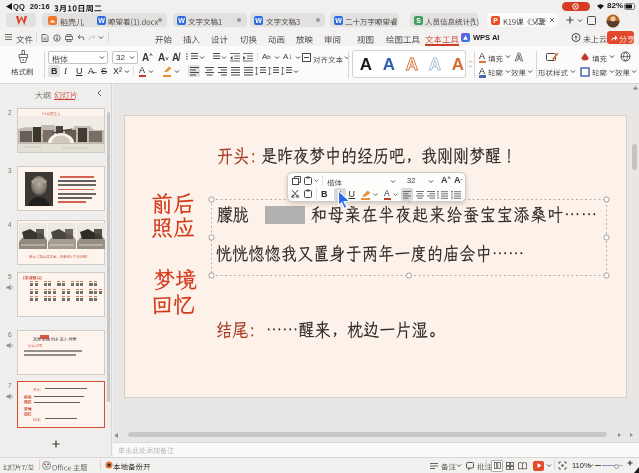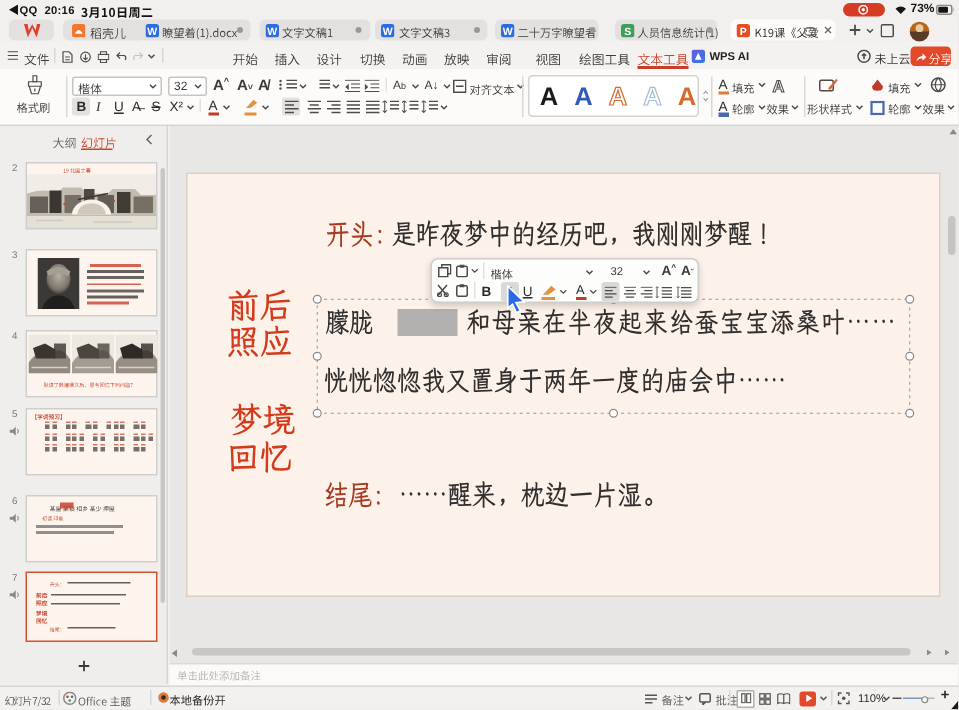--- a/index.html
+++ b/index.html
@@ -20,21 +20,21 @@
     <path d="M2.2 9.4C3.3 9.4 4.3 8.8 4.3 7.7C4.3 6.9 3.8 6.4 3.1 6.2V6.2C3.7 5.9 4.1 5.5 4.1 4.8C4.1 3.8 3.3 3.2 2.2 3.2C1.5 3.2 0.9 3.5 0.4 4L1 4.7C1.3 4.4 1.7 4.2 2.1 4.2C2.6 4.2 2.9 4.4 2.9 4.9C2.9 5.4 2.5 5.8 1.5 5.8V6.7C2.7 6.7 3.1 7 3.1 7.6C3.1 8.1 2.7 8.4 2.1 8.4C1.5 8.4 1.1 8.2 0.8 7.8L0.2 8.6C0.6 9 1.3 9.4 2.2 9.4Z M6.5 2.9V5.5C6.5 6.7 6.4 8.3 5.2 9.3C5.4 9.4 5.8 9.8 5.9 10C6.7 9.4 7.1 8.5 7.3 7.6H10.7V8.8C10.7 8.9 10.7 9 10.5 9C10.3 9 9.6 9 9.1 9C9.2 9.2 9.4 9.7 9.5 10C10.3 10 10.9 10 11.2 9.8C11.6 9.6 11.7 9.4 11.7 8.8V2.9ZM7.5 3.8H10.7V4.8H7.5ZM7.5 5.7H10.7V6.7H7.5C7.5 6.3 7.5 6 7.5 5.7Z M14 9.3H17.5V8.3H16.4V3.4H15.6C15.2 3.6 14.8 3.7 14.2 3.8V4.6H15.3V8.3H14Z M20.7 9.4C21.9 9.4 22.7 8.3 22.7 6.3C22.7 4.3 21.9 3.2 20.7 3.2C19.5 3.2 18.7 4.2 18.7 6.3C18.7 8.3 19.5 9.4 20.7 9.4ZM20.7 8.5C20.2 8.5 19.8 8 19.8 6.3C19.8 4.6 20.2 4.2 20.7 4.2C21.2 4.2 21.6 4.6 21.6 6.3C21.6 8 21.2 8.5 20.7 8.5Z M25.6 6.6H29.1V8.4H25.6ZM25.6 5.7V3.9H29.1V5.7ZM24.6 3V9.9H25.6V9.4H29.1V9.9H30.2V3Z M32.7 2.9V5.7C32.7 6.8 32.6 8.4 31.8 9.4C32.1 9.5 32.5 9.9 32.6 10C33.5 8.9 33.6 7 33.6 5.7V3.8H37.9V8.9C37.9 9.1 37.9 9.1 37.7 9.1C37.6 9.1 37.1 9.1 36.7 9.1C36.8 9.3 37 9.7 37 10C37.7 10 38.1 10 38.5 9.8C38.8 9.7 38.9 9.4 38.9 8.9V2.9ZM35.3 3.9V4.4H34.1V5.1H35.3V5.6H33.9V6.4H37.6V5.6H36.2V5.1H37.4V4.4H36.2V3.9ZM34.2 6.9V9.5H35V9H37.3V6.9ZM35 7.6H36.4V8.3H35Z M41.1 3.6V4.6H46.9V3.6ZM40.4 8.2V9.3H47.5V8.2Z" fill="#141414"></path>
   </svg>
 <div class="abs" style="left:562px;top:1.5px;width:28px;height:9.5px;border-radius:5px;background:#d63b23"></div>
 <svg class="t" style="left:572px;top:3px" width="7" height="7">
     <circle cx="3.5" cy="3.5" r="2.8" fill="none" stroke="#fff" stroke-width="1"></circle>
     <circle cx="3.5" cy="3.5" r="1.1" fill="#fff"></circle>
   </svg>
 <svg class="t" style="left:596px;top:2.5px" width="9" height="7">
     <path d="M4.5 6.3L1 2.8Q4.5 -0.2 8 2.8Z" fill="#141414"></path>
   </svg>
-<div class="abs" style="left:607px;top:1px;font-size:8px;font-weight:bold;color:#141414">73%</div>
+<div class="abs" style="left:607px;top:1px;font-size:8px;font-weight:bold;color:#141414">82%</div>
 <svg class="t" style="left:624px;top:2.5px" width="13" height="7">
     <rect x="0.5" y="0.5" width="10" height="6" rx="1.5" fill="none" stroke="#8a8886"></rect>
     <rect x="1.5" y="1.5" width="6.5" height="4" rx="0.8" fill="#141414"></rect>
     <path d="M11.5 2.2q1 1.3 0 2.6z" fill="#8a8886"></path>
   </svg>
 <div class="pill" style="left:6px;width:30px"></div>
 <svg class="t" style="left:16px;top:15.5px" width="11" height="9">
     <path d="M0 0 L2.6 9 L5.5 2.5 L8.4 9 L11 0 L8.6 0 L7.8 4.4 L5.5 0.1 L3.2 4.4 L2.4 0 Z" fill="#e03e2d"></path>
   </svg>
 <div class="pill" style="left:42px;width:55px"></div>

